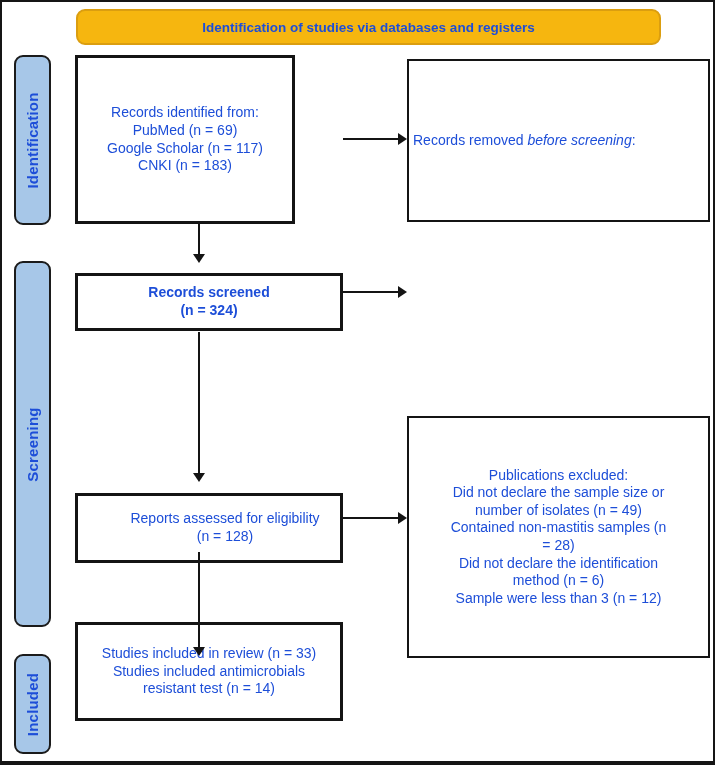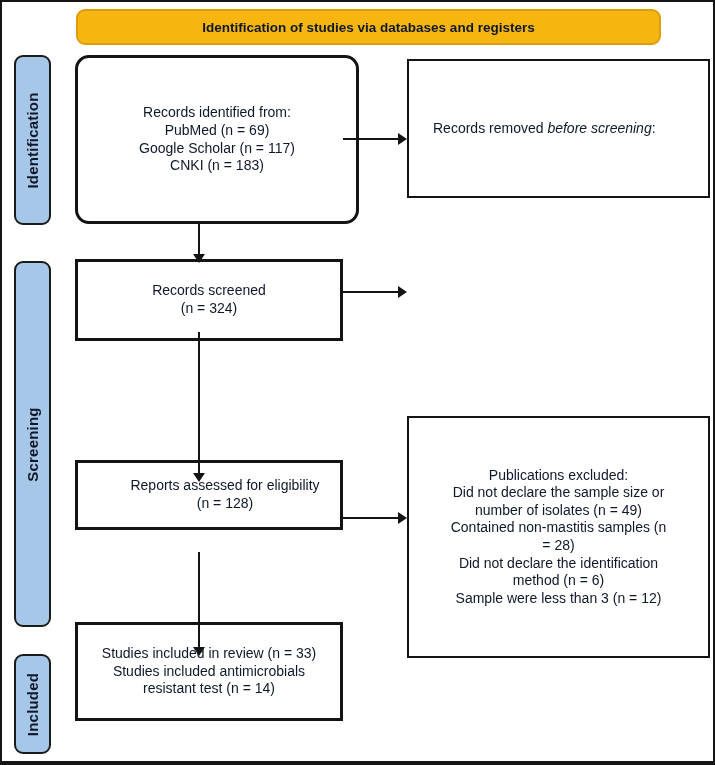--- a/index.html
+++ b/index.html
@@ -1,21 +1,21 @@
 <!DOCTYPE html>
 <html style="--banner-bg: #F6B60F; --banner-border: #DB9E10; --stage-bg: #A7C7E8; --line: #141414;"><head>
 <meta charset="utf-8">
 <title>PRISMA Flow Diagram</title>
 <style>
   html,body { margin:0; padding:0; background:#ffffff; }
   .page {
     position:relative; width:715px; height:765px; box-sizing:border-box;
     background:#ffffff; overflow:hidden;
     border:2px solid #151515; border-bottom-width:4px;
-    font-family:"Liberation Sans","DejaVu Sans",sans-serif; color:#0f172a;
+    font-family:"Liberation Sans","DejaVu Sans",sans-serif; color:#1d4ed8;
   }
   .banner {
     position:absolute; left:74px; top:7px; width:585px; height:36px;
     box-sizing:border-box; border-radius:9px;
     background:var(--banner-bg,#F6B60F); border:2px solid var(--banner-border,#DB9E10);
     display:flex; align-items:center; justify-content:center;
     font-weight:bold; font-size:13.5px;
   }
   .stage {
     position:absolute; left:12px; width:37px; box-sizing:border-box;
@@ -28,26 +28,26 @@
   }
   #stage-identification { top:53px;  height:170px; }
   #stage-screening      { top:259px; height:366px; }
   #stage-included       { top:652px; height:100px; }
   .box {
     position:absolute; box-sizing:border-box; background:#fff;
     border:3px solid #141414;
     display:flex; align-items:center; justify-content:center;
     text-align:center; font-size:14px; line-height:1.26; white-space:pre-wrap;
   }
-  #box-records-identified { left:73px;  top:53px;  width:284px; height:169px;border-radius:14px; }
-  #box-records-screened   { left:73px;  top:257px; width:268px; height:82px;  }
-  #box-reports-assessed   { left:73px;  top:458px; width:268px; height:70px;padding-left:32px;  }
+  #box-records-identified { left:73px;  top:53px;  width:220px; height:169px; }
+  #box-records-screened   { left:73px;  top:271px; width:268px; height:58px;font-weight:bold;  }
+  #box-reports-assessed   { left:73px;  top:491px; width:268px; height:70px;padding-left:32px;  }
   #box-studies-included   { left:73px;  top:620px; width:268px; height:99px;  }
   .rbox { border-width:2px; left:405px; width:303px; }
-  #box-records-removed       { top:57px;  height:139px; justify-content:flex-start; text-align:left; padding-left:24px; }
+  #box-records-removed       { top:57px;  height:163px; justify-content:flex-start; text-align:left; padding-left:4px; }
   #box-records-excluded      { top:240px; height:142px; }
   #box-publications-excluded { top:414px; height:242px; }
   .italic { font-style:italic; }
   .vline { position:absolute; left:196px; width:2px; background:#141414; }
   #line-v1 { top:222px; height:31px; }
   #line-v2 { top:330px; height:142px; }
   #line-v3 { top:550px; height:96px; }
   .arrow-down {
     position:absolute; left:191px; width:0; height:0;
     border-left:6px solid transparent; border-right:6px solid transparent;

